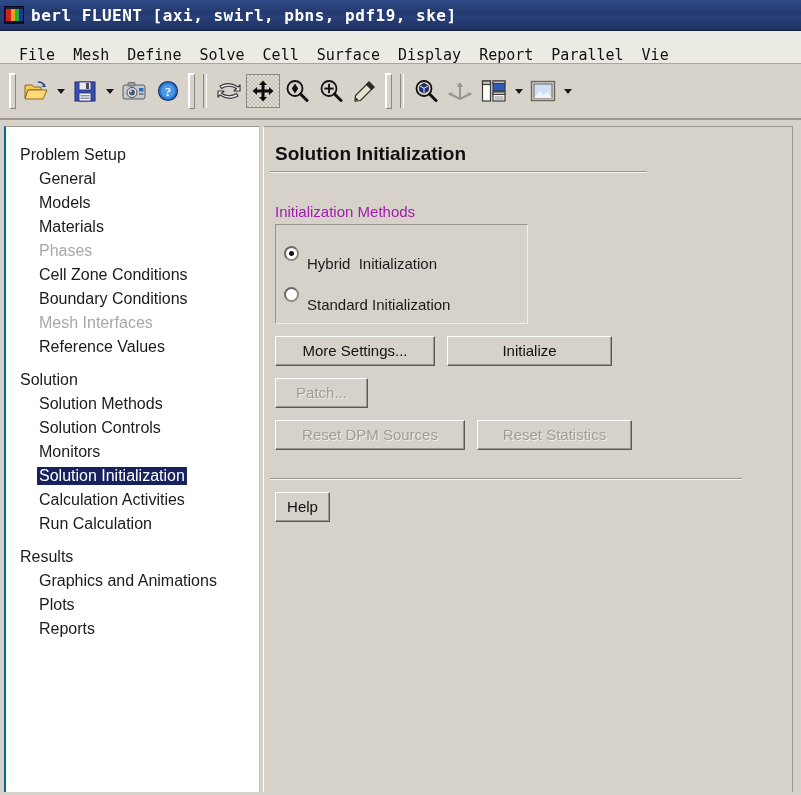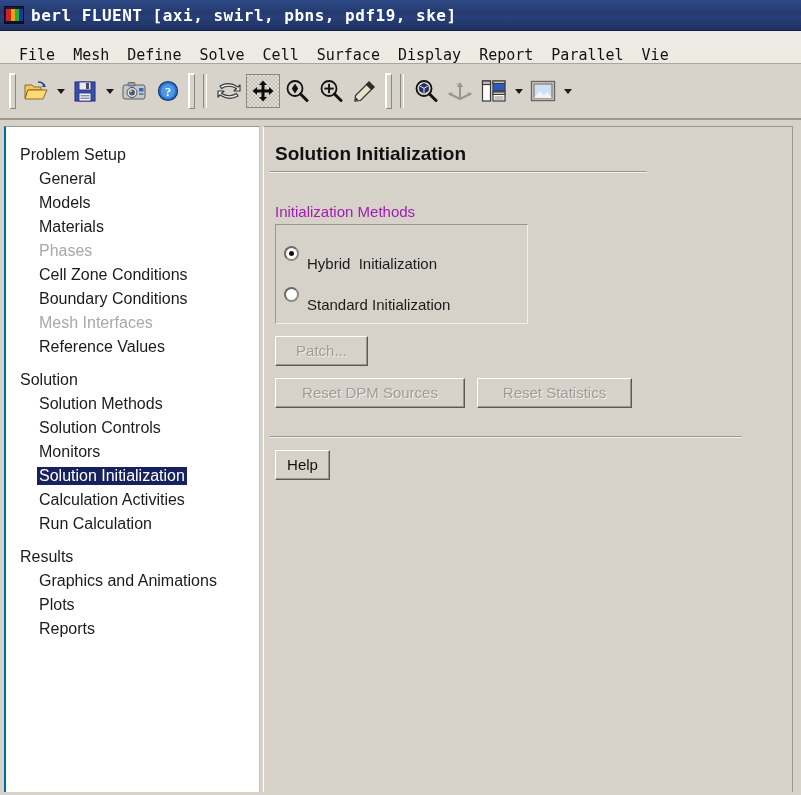--- a/index.html
+++ b/index.html
@@ -509,20 +509,24 @@
         <div class="radio-row">
           <span class="radio on"></span>
           <span class="radio-label">Hybrid  Initialization</span>
         </div>
         <div class="radio-row">
           <span class="radio"></span>
           <span class="radio-label">Standard Initialization</span>
         </div>
       </div>
 
+      <div class="btn-row">
+        <div class="btn" style="width:160px">More Settings...</div>
+        <div class="btn gap" style="width:165px">Initialize</div>
+      </div>
 
       <div class="btn-row">
         <div class="btn disabled" style="width:93px">Patch...</div>
       </div>
 
       <div class="btn-row">
         <div class="btn disabled" style="width:190px">Reset DPM Sources</div>
         <div class="btn disabled gap" style="width:155px">Reset Statistics</div>
       </div>
 

